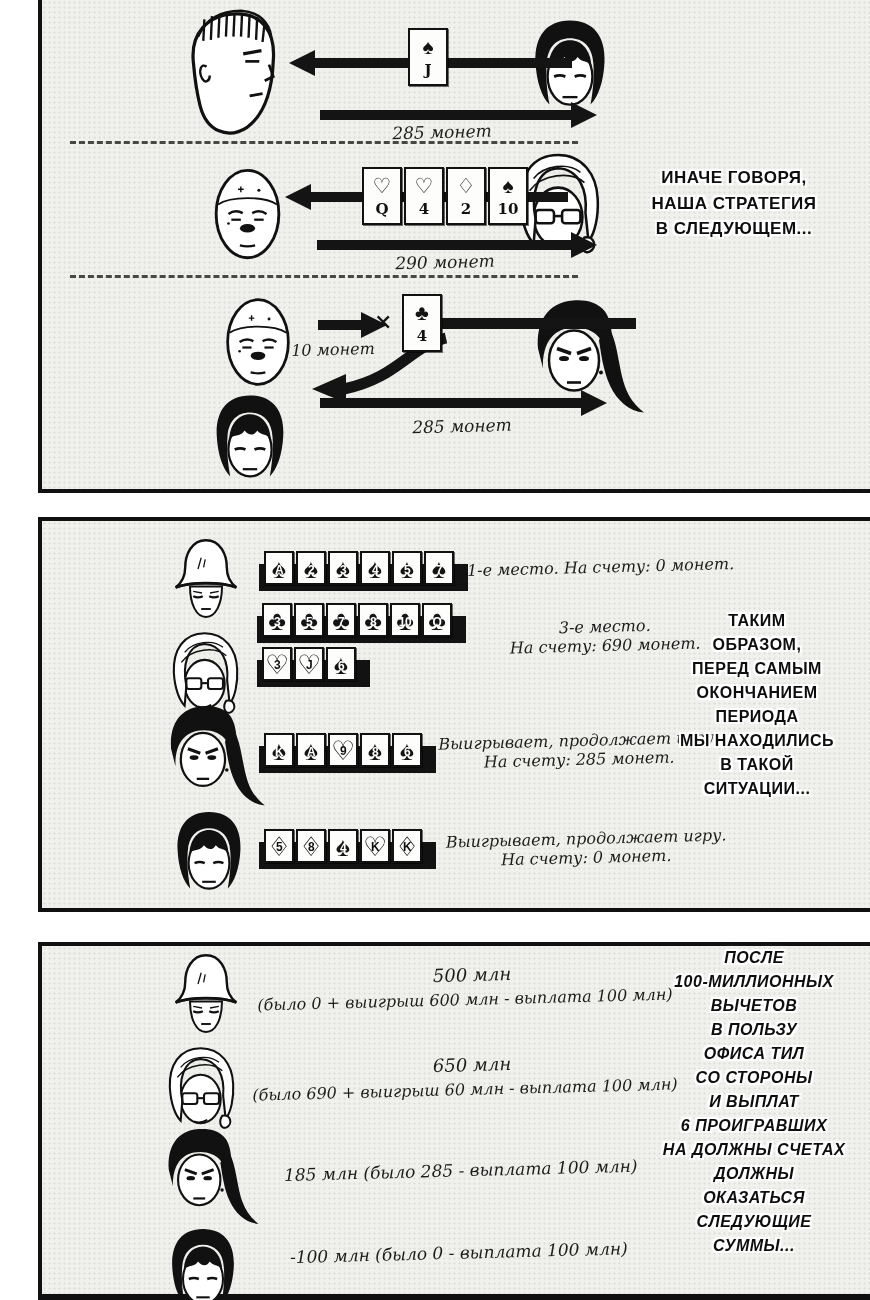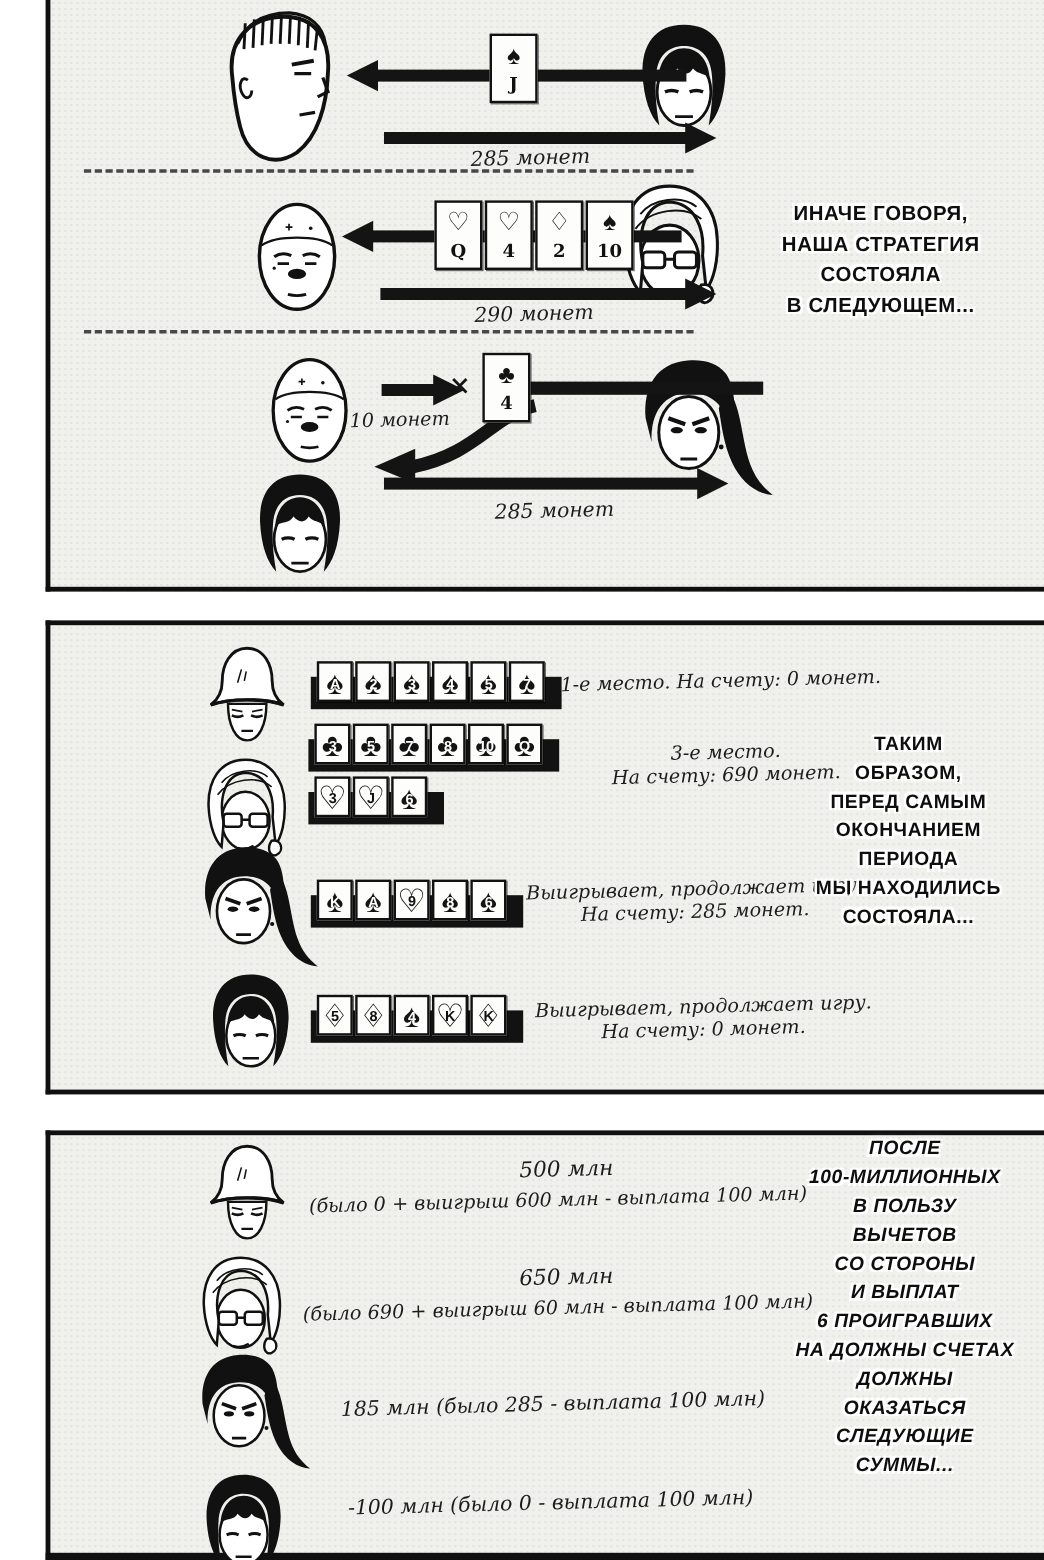--- a/index.html
+++ b/index.html
@@ -223,21 +223,20 @@
         <span class="rank">10</span>
       </div>
     </div>
   <div class="arrow ah-right" style="left:275px;top:240px;width:255px;"></div>
   <div class="hand-text" style="left:318px;top:252px;width:170px;">290 монет</div>
   <div class="divider" style="left:28px;top:275px;width:508px;"></div>
 
   <div class="narration" style="left:572px;top:165px;width:240px;">
     <div>ИНАЧЕ ГОВОРЯ,</div>
     <div>НАША СТРАТЕГИЯ</div>
-    <div>СОСТОЯЛА</div>
     <div>В СЛЕДУЮЩЕМ...</div>
   </div>
 
   <div class="face" style="left:170px;top:286px;width:92px;height:112px;">
       <svg>
         <use href="#face-bald"></use>
       </svg>
     </div>
   <div class="face" style="left:158px;top:390px;width:100px;height:108px;z-index:3;">
       <svg>
@@ -417,21 +416,22 @@
     <div>На счету: 0 монет.</div>
   </div>
 
   <div class="narration" style="left:605px;top:88px;width:220px;">
     <div>ТАКИМ</div>
     <div>ОБРАЗОМ,</div>
     <div>ПЕРЕД САМЫМ</div>
     <div>ОКОНЧАНИЕМ</div>
     <div>ПЕРИОДА</div>
     <div>МЫ НАХОДИЛИСЬ</div>
-    <div>СОСТОЯЛА...</div>
+    <div>В ТАКОЙ</div>
+    <div>СИТУАЦИИ...</div>
   </div>
 </div>
 
 <div class="panel" id="panel3">
 
   <div class="face" style="left:118px;top:6px;width:92px;height:96px;">
       <svg>
         <use href="#face-hat"></use>
       </svg>
     </div>
@@ -456,22 +456,23 @@
   <div class="face" style="left:114px;top:278px;width:94px;height:100px;">
       <svg>
         <use href="#face-bob"></use>
       </svg>
     </div>
   <div class="hand-text left" style="left:248px;top:296px;width:390px;">-100 млн (было 0 - выплата 100 млн)</div>
 
   <div class="narration" style="left:598px;top:0;width:228px;font-style:italic;">
     <div>ПОСЛЕ</div>
     <div>100-МИЛЛИОННЫХ</div>
+    <div>ВЫЧЕТОВ</div>
     <div>В ПОЛЬЗУ</div>
-    <div>ВЫЧЕТОВ</div>
+    <div>ОФИСА ТИЛ</div>
     <div>СО СТОРОНЫ</div>
     <div>И ВЫПЛАТ</div>
     <div>6 ПРОИГРАВШИХ</div>
     <div>НА ДОЛЖНЫ СЧЕТАХ</div>
     <div>ДОЛЖНЫ</div>
     <div>ОКАЗАТЬСЯ</div>
     <div>СЛЕДУЮЩИЕ</div>
     <div>СУММЫ...</div>
   </div>
 </div>

